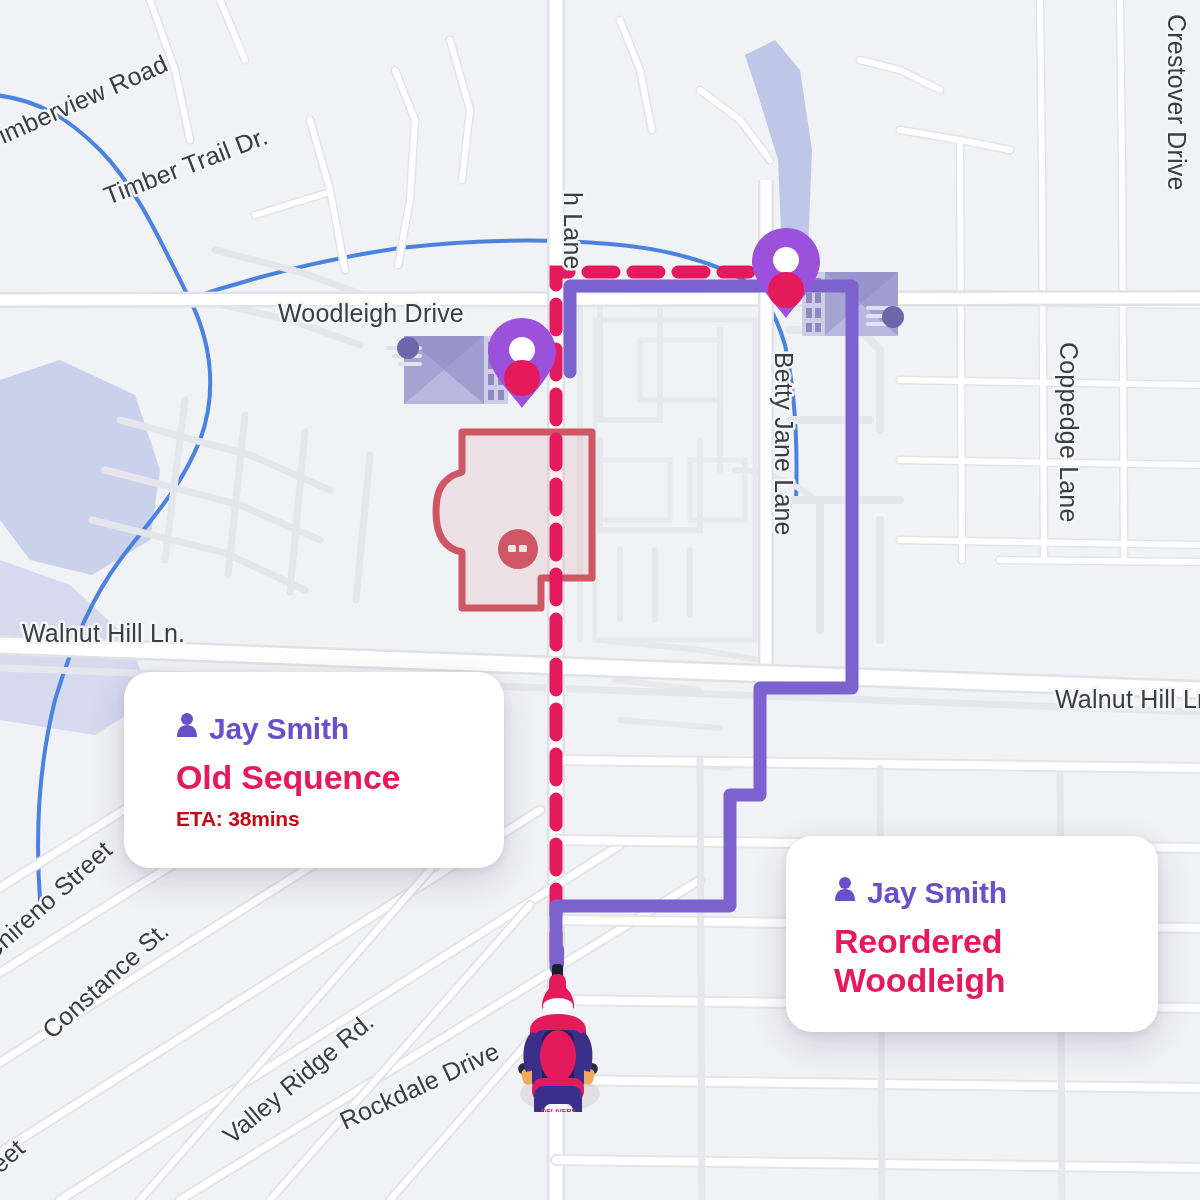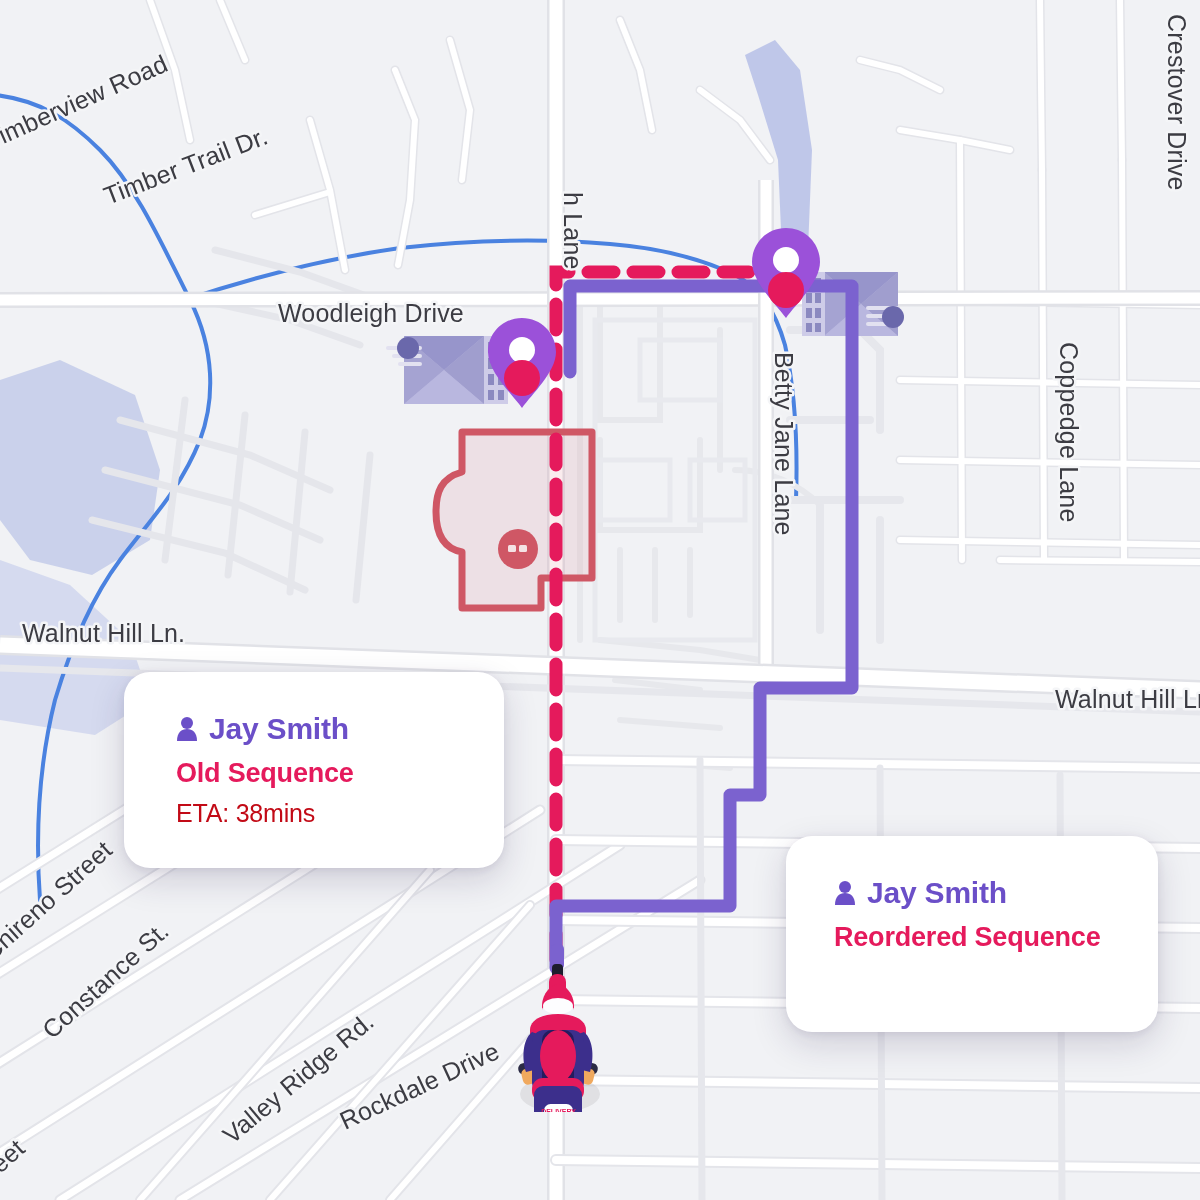--- a/index.html
+++ b/index.html
@@ -23,30 +23,30 @@
     position:absolute;
     background:#fff;
     border-radius:26px;
     box-shadow:0 12px 34px rgba(40,30,80,.17), 0 2px 8px rgba(40,30,80,.09);
     box-sizing:border-box;
   }
   #card-old{left:124px;top:672px;width:380px;height:196px;padding:40px 0 0 52px;}
   #card-new{left:786px;top:836px;width:372px;height:196px;padding:40px 0 0 48px;}
 
   .card-name{
-    display:flex;align-items:center;gap:11px;
+    display:flex;align-items:flex-start;gap:11px;
     font-size:30px;font-weight:bold;color:#6b4fc8;
     letter-spacing:-.2px;margin-bottom:12px;
   }
   .person-icon{display:block;width:22px;height:26px;flex:0 0 auto;}
   .card-seq{
-    font-size:27px;font-weight:bold;color:#e51a5c;
+    font-size:34px;font-weight:bold;color:#e51a5c;
     letter-spacing:-.2px;margin-bottom:10px;
   }
-  .card-eta{font-size:25px;font-weight:normal;letter-spacing:-.2px;}
+  .card-eta{font-size:21px;font-weight:bold;letter-spacing:-.2px;}
   #eta-old{color:#c20a16;}
   #eta-new{color:#4caf2f;}
 
   
   #scooter{position:absolute;left:496px;top:944px;width:124px;height:168px;}
   #scooter svg{display:block;width:124px;height:168px;}
 </style>
 </head>
 <body>
 
@@ -378,16 +378,16 @@
   </div>
 
   <div class="card" id="card-new">
     <div class="card-name">
       <svg class="person-icon" viewBox="0 0 22 26">
         <circle cx="11" cy="7" r="6" fill="#6b4fc8"></circle>
         <path d="M1,25 C1,16.5 5.5,13 11,13 C16.5,13 21,16.5 21,25 Z" fill="#6b4fc8"></path>
       </svg>
       <span>Jay Smith</span>
     </div>
-    <div class="card-seq">Reordered Sequence</div>
+    <div class="card-seq">Reordered Woodleigh</div>
   </div>
 
 </div>
 
 </body></html>

